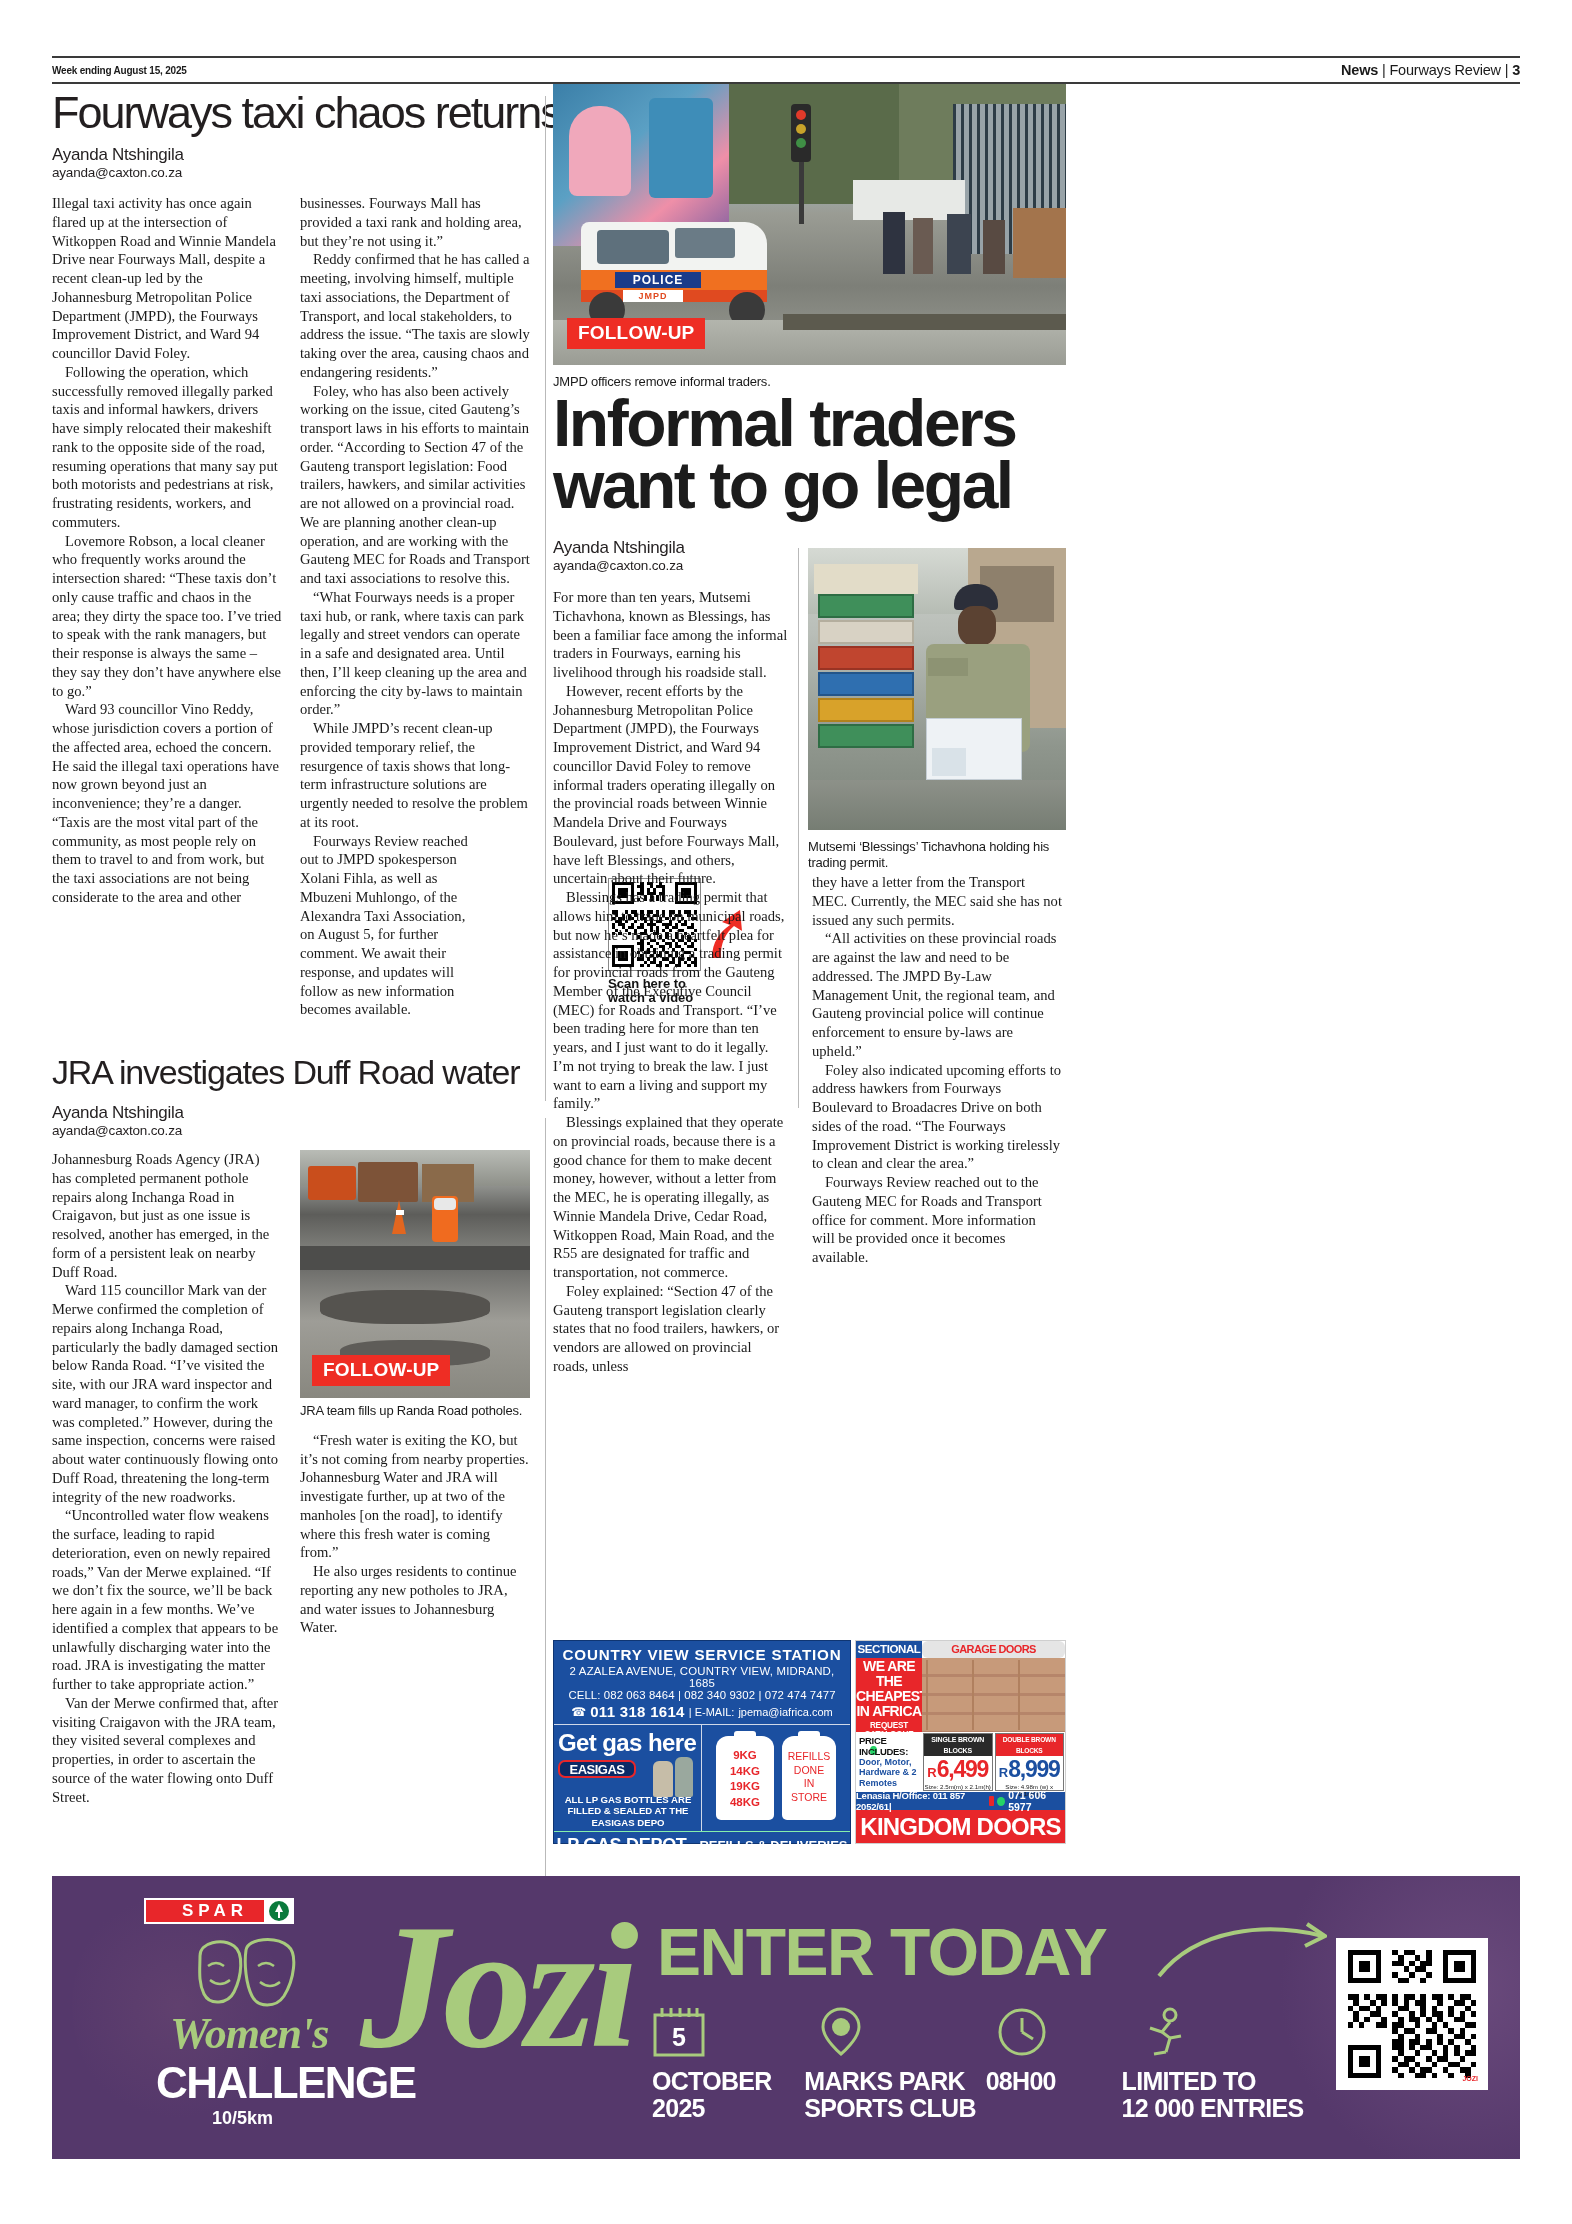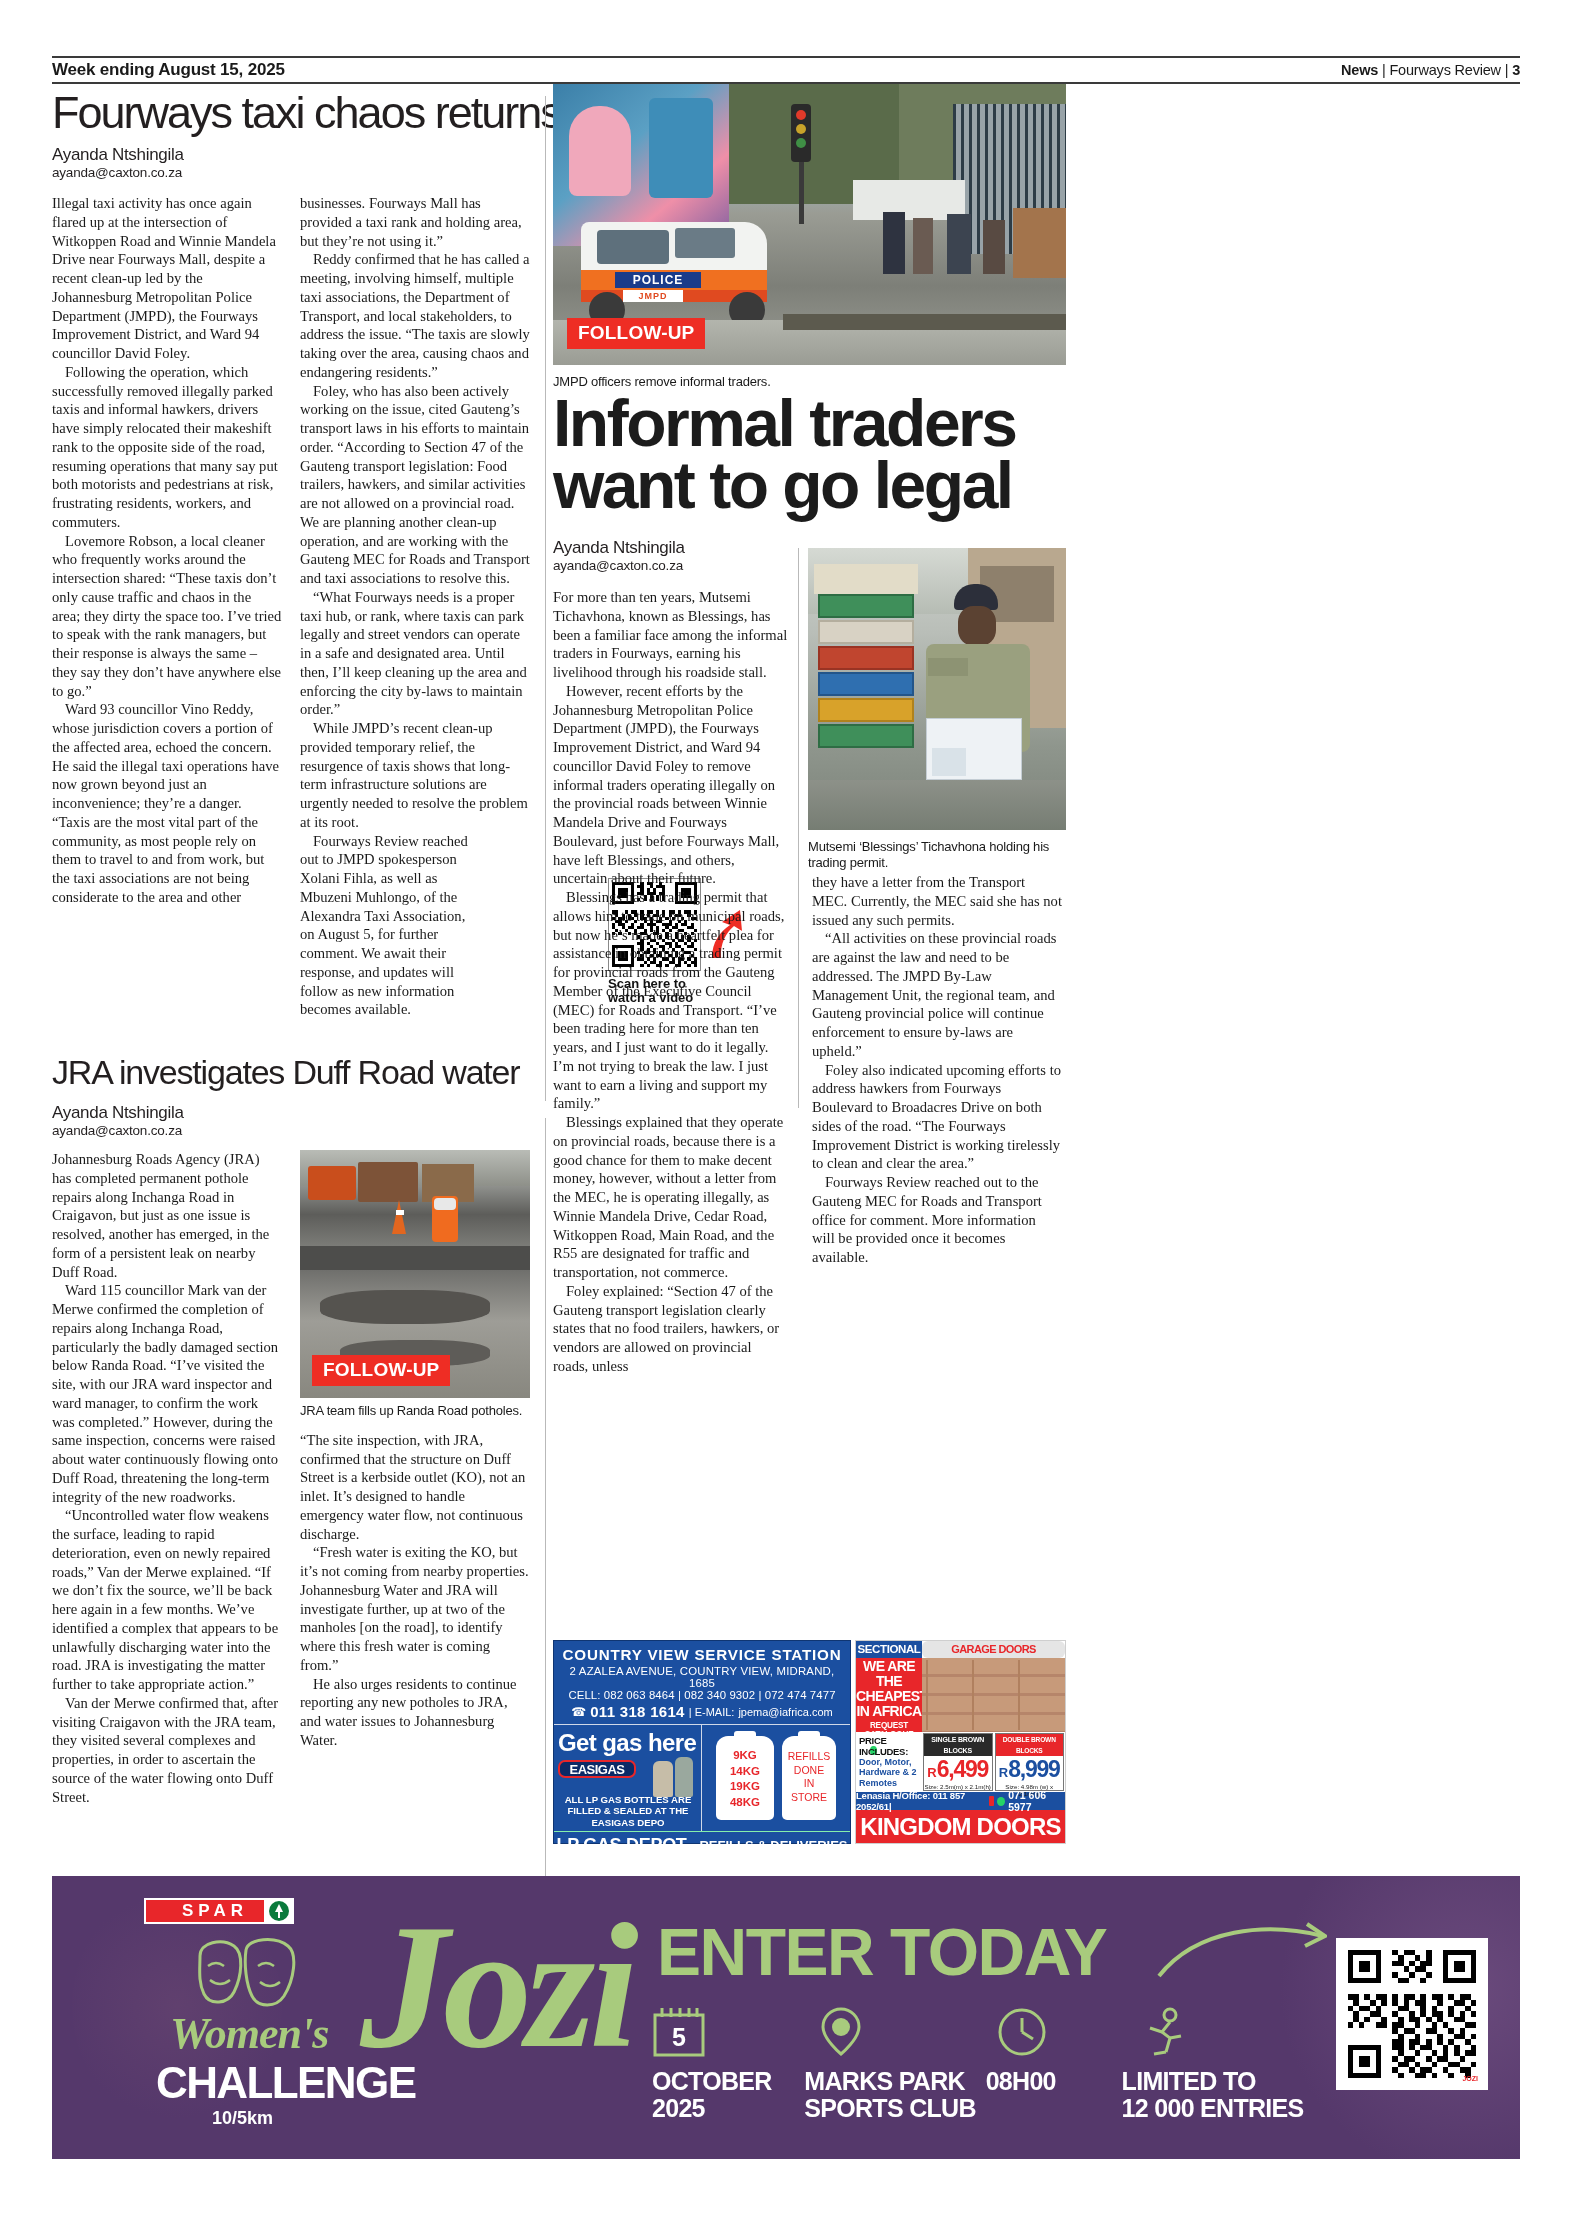--- a/index.html
+++ b/index.html
@@ -14,21 +14,21 @@
 
   
   .masthead {
     position: absolute; left: 52px; top: 56px; width: 1468px;
     border-top: 2px solid #3a3a3a;
     border-bottom: 2px solid #3a3a3a;
     height: 28px;
     display: flex; align-items: center; justify-content: space-between;
     font-family: "Liberation Sans", sans-serif;
   }
-  .masthead .left { font-size: 17px; font-weight: bold; color: #1a1a1a; letter-spacing: -0.2px; text-align: right; }
+  .masthead .left { font-size: 10px; font-weight: bold; color: #1a1a1a; letter-spacing: -0.2px; text-align: right; }
   .masthead .right { font-size: 14.5px; color: #1a1a1a; letter-spacing: -0.2px; }
   .masthead .right b { font-weight: bold; }
 
   
   .hl-main {
     font-family: "Liberation Sans", sans-serif;
     font-weight: 400;
     color: #231f20;
     letter-spacing: -2px;
     line-height: 1.0;
@@ -382,21 +382,20 @@
           <div style="position:absolute;left:134px;top:48px;width:22px;height:12px;background:#e8e8e8;border-radius:4px"></div>
           <div style="position:absolute;left:0;top:96px;width:230px;height:40px;background:#4d4d4b"></div>
           <div style="position:absolute;left:0;top:120px;width:230px;height:128px;
                       background:linear-gradient(180deg,#6f6f6c,#9e9d97 40%,#88877f 100%)"></div>
           <div style="position:absolute;left:20px;top:140px;width:170px;height:34px;background:#55534f;border-radius:40%"></div>
           <div style="position:absolute;left:40px;top:190px;width:150px;height:26px;background:#5e5c58;border-radius:40%"></div>
           <div class="followup" style="left:12px;bottom:12px;">FOLLOW-UP</div>
         </div>
         <div class="cap">JRA team fills up Randa Road potholes.</div>
         <div class="body-col" style="margin-top:12px">
-          <p class="noind">“The site inspection, with JRA, confirmed that the structure on Duff Street is a kerbside outlet (KO), not an inlet. It’s designed to handle emergency water flow, not continuous discharge.</p>
           <p>“Fresh water is exiting the KO, but it’s not coming from nearby properties. Johannesburg Water and JRA will investigate further, up at two of the manholes [on the road], to identify where this fresh water is coming from.”</p>
           <p>He also urges residents to continue reporting any new potholes to JRA, and water issues to Johannesburg Water.</p>
         </div>
       </div>
     </div>
   </div>
 
   <div class="vrule" style="left:545px;top:96px;height:1005px;"></div>
   <div class="vrule" style="left:545px;top:1118px;height:790px;"></div>
   <div class="vrule" style="left:798px;top:548px;height:560px;"></div>

